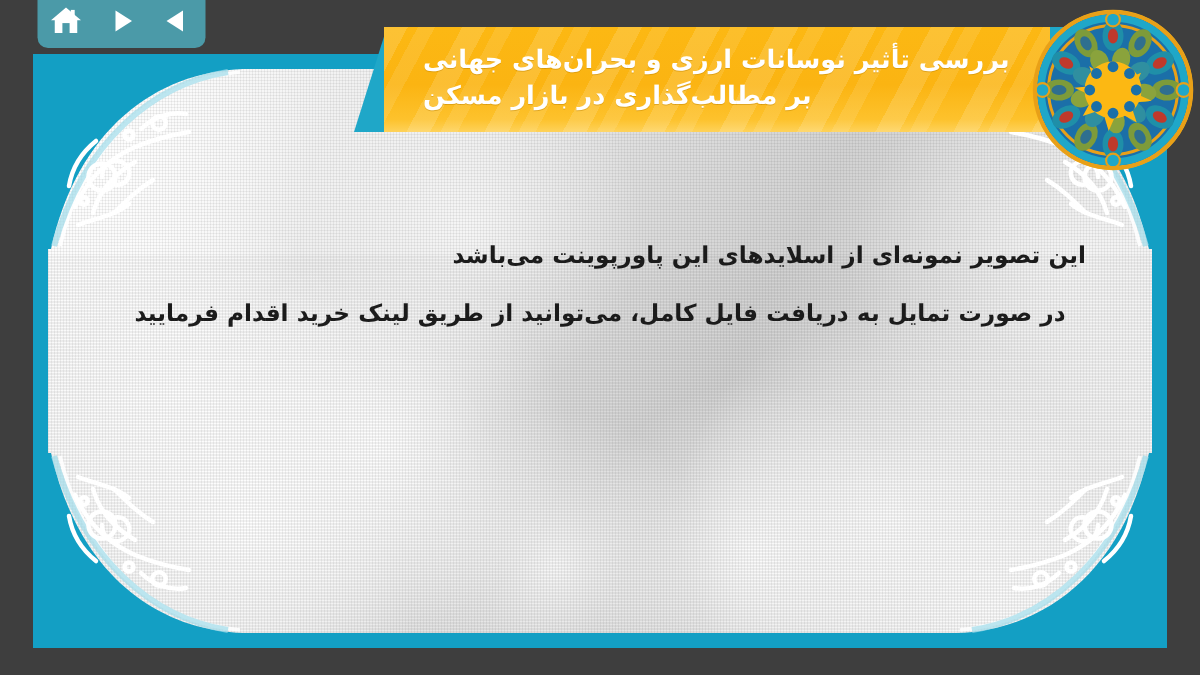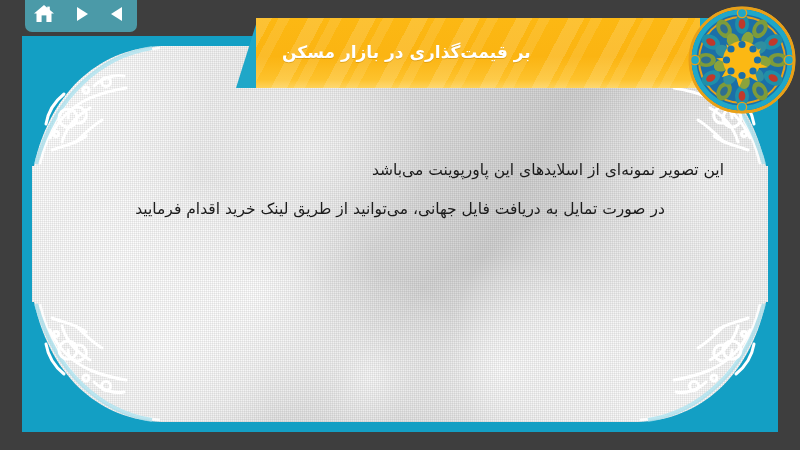--- a/index.html
+++ b/index.html
@@ -180,21 +180,21 @@
     right: 30px;
     top: 105px;
     z-index: 20;
     direction: rtl;
     text-align: center;
   }
   .body-line {
     color: #1b1b1b;
     font-size: 15.5px;
     line-height: 2.52;
-    font-weight: normal;
+    font-weight: bold;
     white-space: nowrap;
     direction: rtl;
   }
   .body-line.l1 { text-align: right; padding-right: 14px; }
   .body-line.l2 { text-align: center; }
   .body-line.l3 { text-align: center; }
 </style>
 </head>
 <body>
 
@@ -296,32 +296,33 @@
           <circle cx="74" cy="36" r="4.5"></circle>
           <path d="M14,78 C16,66 22,56 32,48"></path>
           <circle cx="54" cy="44" r="3"></circle>
           <circle cx="24" cy="88" r="2.5"></circle>
           <path d="M44,96 C52,88 60,80 70,74"></path>
         </g>
       </svg>
 
       <div id="body-text">
         <div class="body-line l1">این تصویر نمونه‌ای از اسلایدهای این پاورپوینت می‌باشد</div>
-        <div class="body-line l3">در صورت تمایل به دریافت فایل جهانی، می‌توانید از طریق لینک خرید اقدام فرمایید</div>
+        <div class="body-line l3">در صورت تمایل به دریافت فایل کامل، می‌توانید از طریق لینک خرید اقدام فرمایید</div>
       </div>
 
     </div>
   </div>
 
   <div id="banner-notch"></div>
 
   <div id="title-banner">
     <div id="banner-tab"></div>
     <div id="banner-body">
-      <div class="title-line">بر قیمت‌گذاری در بازار مسکن</div>
+      <div class="title-line">بررسی تأثیر نوسانات ارزی و بحران‌های جهانی</div>
+      <div class="title-line">بر مطالب‌گذاری در بازار مسکن</div>
     </div>
   </div>
 
   <svg id="mandala" viewBox="0 0 108 108">
     <defs>
       <clipPath id="mclip">
           <circle cx="54" cy="54" r="52"></circle>
         </clipPath>
     </defs>
     <circle cx="54" cy="54" r="52" fill="#1b6fa8"></circle>

